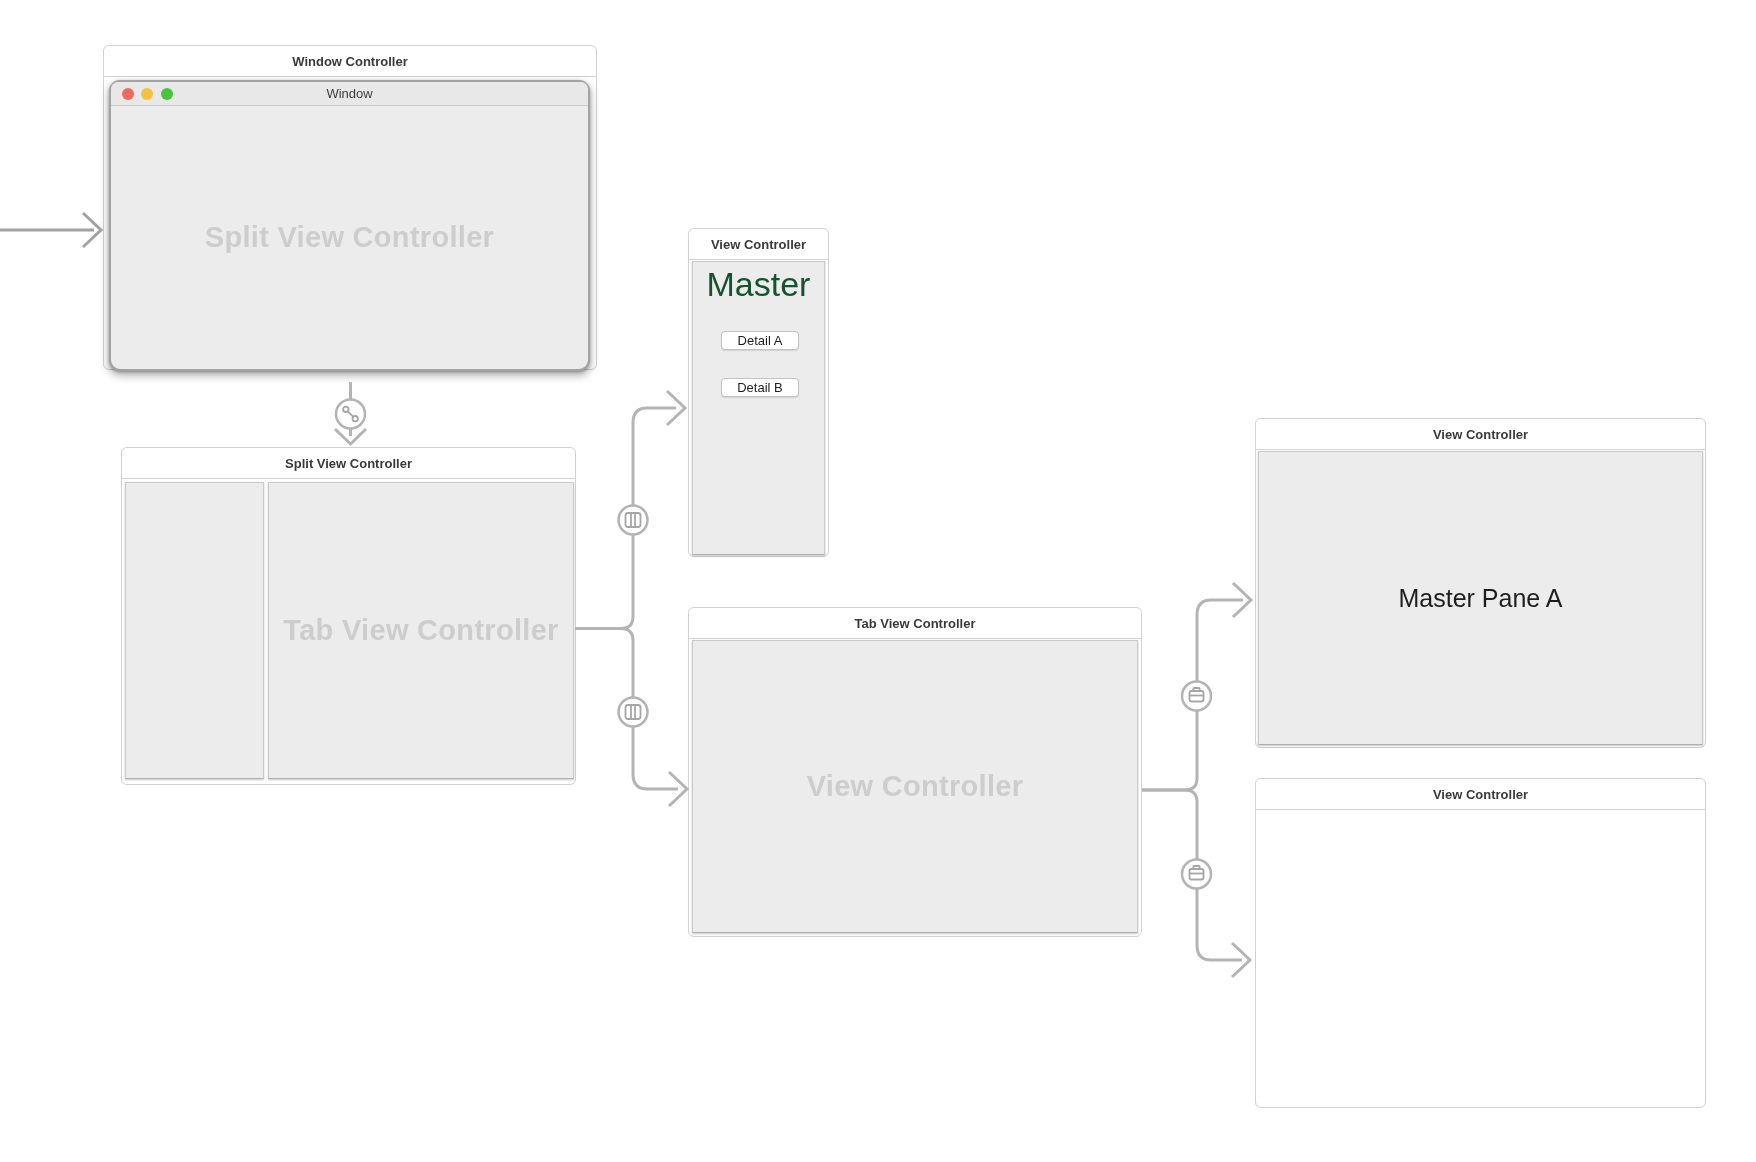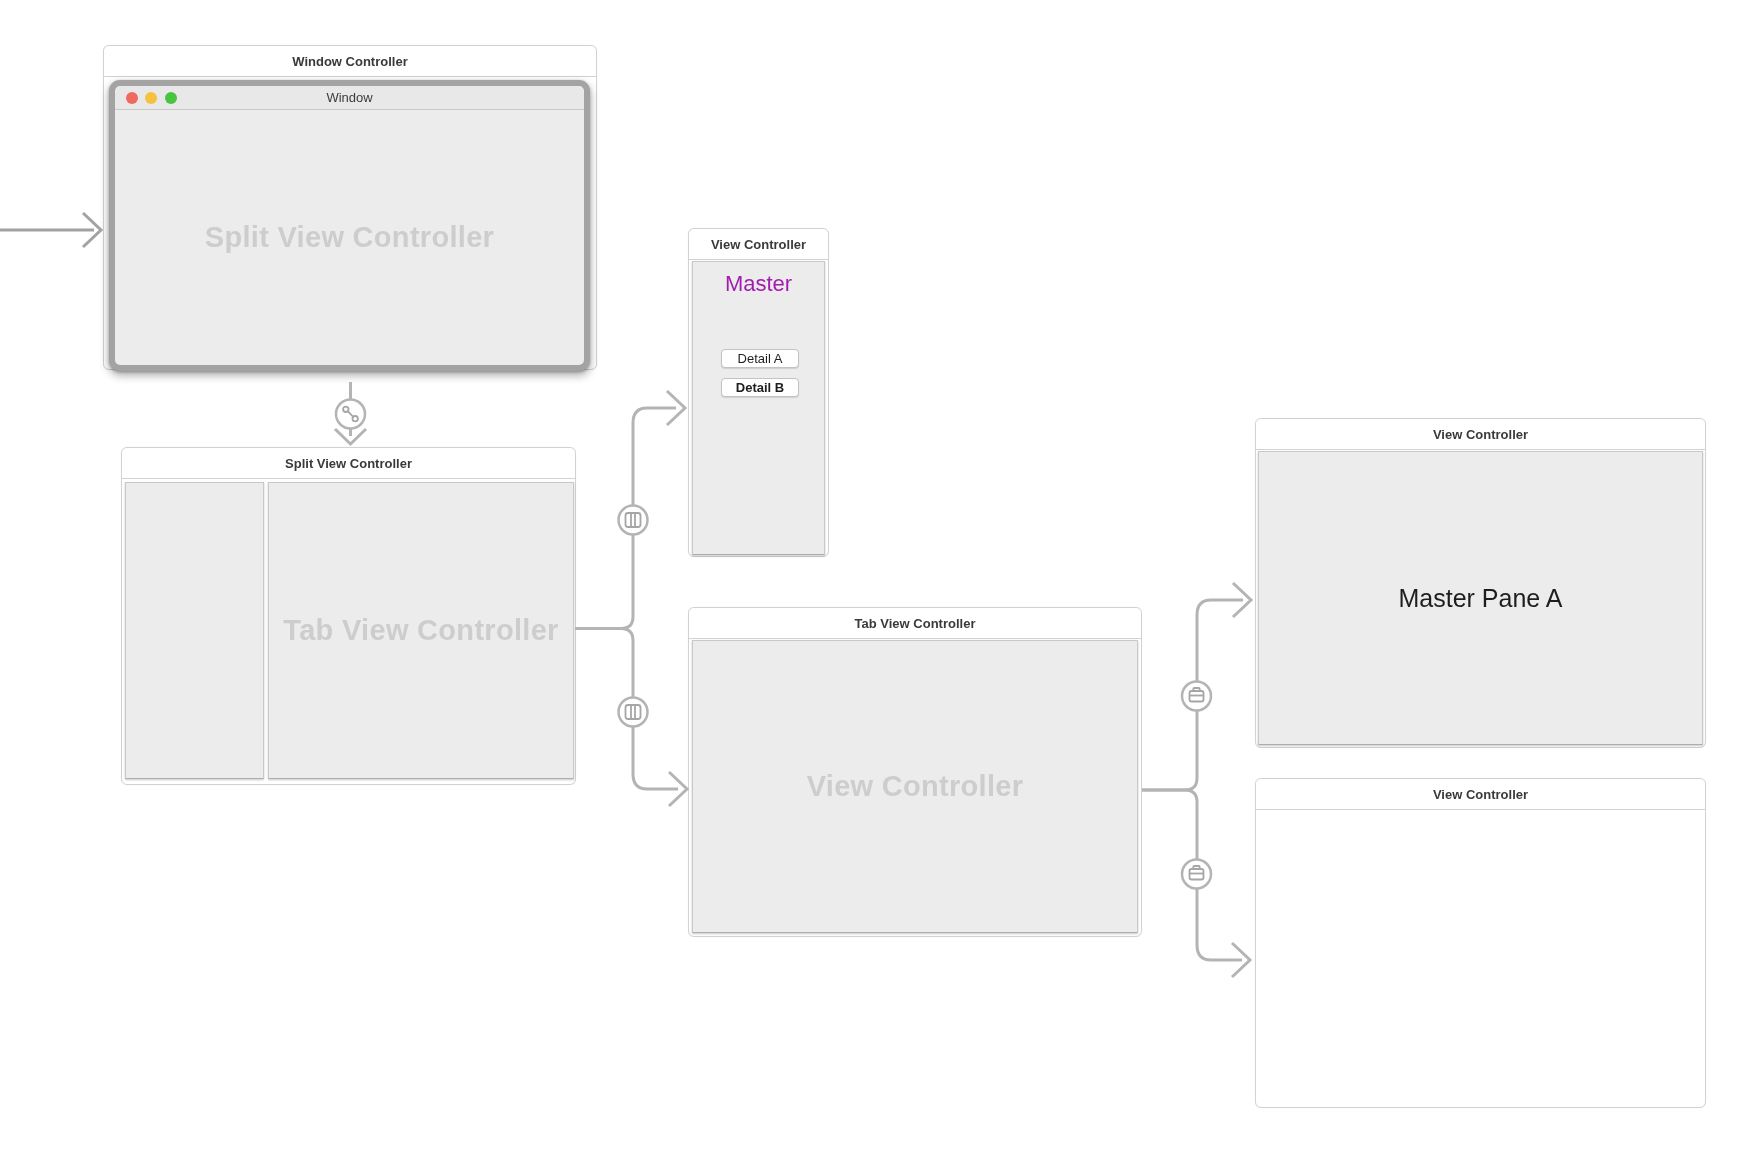--- a/index.html
+++ b/index.html
@@ -35,21 +35,21 @@
   }
   .ghost {
     font-weight:700; font-size:29px; letter-spacing:0.3px;
     color:#cdcdcd; white-space:nowrap; user-select:none;
   }
   .big-label { font-size:25px; color:#1e1e1e; white-space:nowrap; }
 
   
   .mac-window {
     position:absolute; background:#ececec;
-    border:6px solid #a3a3a3; border-radius:11px;
+    border:2px solid #a3a3a3; border-radius:11px;
     box-sizing:border-box;
     box-shadow:0 4px 10px rgba(0,0,0,0.35), 0 1px 3px rgba(0,0,0,0.25);
   }
   .titlebar {
     position:absolute; left:0; right:0; top:0; height:24px;
     background:#e8e8e8; border-bottom:1px solid #c9c9c9;
     border-radius:7px 7px 0 0; box-sizing:border-box;
     display:flex; align-items:center;
   }
   .titlebar-title {
@@ -61,22 +61,22 @@
   .t-red    { background:#f0695f; }
   .t-yellow { background:#f5c13e; }
   .t-green  { background:#49c43f; }
   .window-content {
     position:absolute; left:0; right:0; top:24px; bottom:0;
     display:flex; align-items:center; justify-content:center;
   }
 
   
   .master-heading {
-    margin-top:9px; text-align:center;
-    font-size:22px; color:#a21caf;
+    margin-top:3px; text-align:center;
+    font-size:34px; color:#14532d;
   }
   .ib-button {
     position:absolute; width:78px; height:19px;
     background:#ffffff; border:1px solid #c3c3c3; border-radius:4px;
     box-sizing:border-box; box-shadow:0 1px 1px rgba(0,0,0,0.12);
     display:flex; align-items:center; justify-content:center;
     font-size:13px; color:#1e1e1e; cursor:default;
   }
 
   
@@ -118,24 +118,24 @@
       <span class="ghost">Tab View Controller</span>
     </div>
   </div>
 
   <div class="scene" style="left:688px; top:228px; width:141px; height:329px;">
     <div class="scene-header">
       <span>View Controller</span>
     </div>
     <div class="pane" style="left:3px; top:32px; width:133px; height:294px; display:block; position:absolute;">
       <div class="master-heading">Master</div>
-      <div class="ib-button" style="left:28px; top:69px;margin-top:18px;">
+      <div class="ib-button" style="left:28px; top:69px;">
         <span>Detail A</span>
       </div>
-      <div class="ib-button" style="left:28px; top:116px;font-weight:bold;">
+      <div class="ib-button" style="left:28px; top:116px;">
         <span>Detail B</span>
       </div>
     </div>
   </div>
 
   <div class="scene" style="left:688px; top:607px; width:454px; height:330px;">
     <div class="scene-header">
       <span>Tab View Controller</span>
     </div>
     <div class="pane" style="left:3px; top:32px; width:446px; height:293px;">

